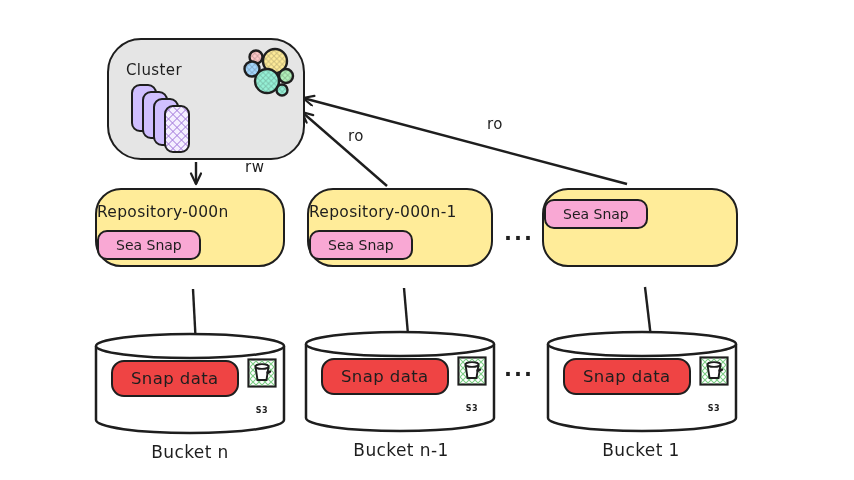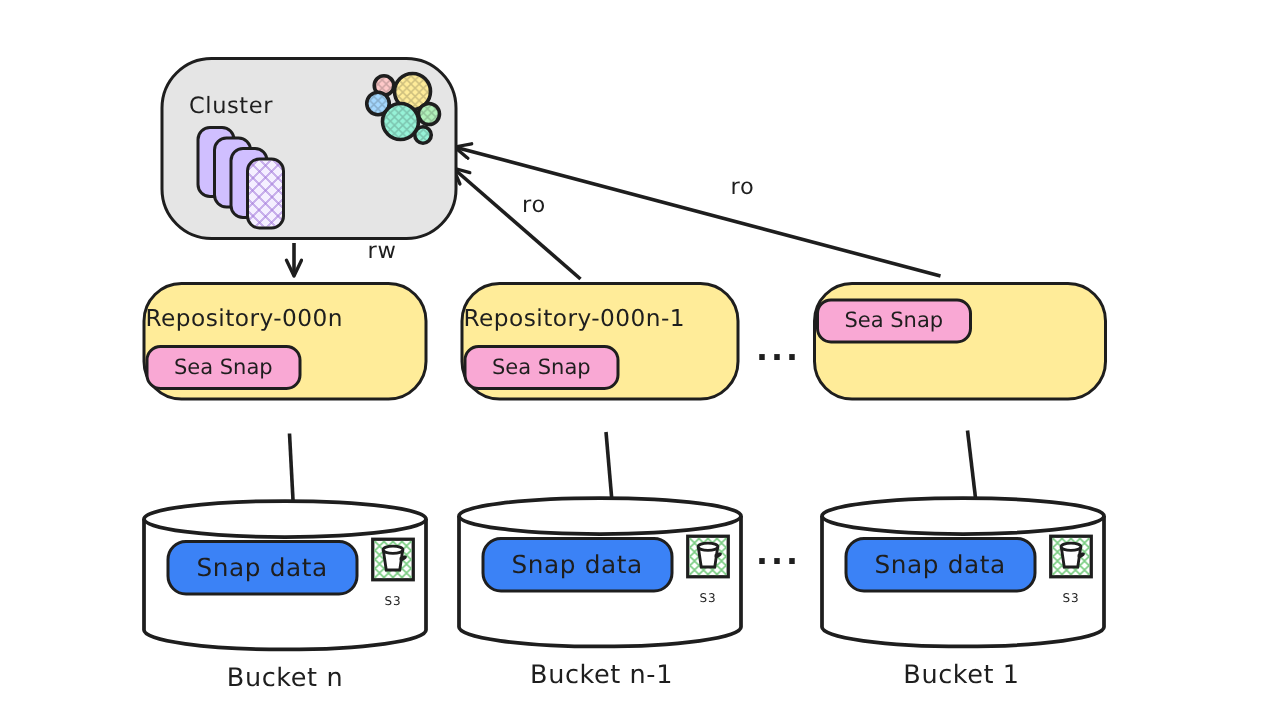--- a/index.html
+++ b/index.html
@@ -54,28 +54,28 @@
     background: #f9a8d4;
     border: 2.4px solid #1e1e1e;
     border-radius: 10px;
     font-size: 14px;
   }
   
   .bucket { width: 194px; height: 104px; }
   .badge-blue {
     left: 18px; top: 28px;
     padding: 7px 18px;
-    background: #3b82f6;
+    background: #ef4444;
     border: 2.6px solid #1e1e1e;
     border-radius: 13px;
     font-size: 16.5px;
     letter-spacing: .4px;
   }
   .s3-wrap { top: 26px; text-align: center; width: 32px; }
-  .s3-label { font-size: 8px; margin-top: 4px; letter-spacing: .5px; }
+  .s3-label { font-size: 8px; margin-top: 14px; letter-spacing: .5px; font-weight: bold; }
   .bucket-caption {
     font-size: 17px; letter-spacing: .4px;
     transform: translateX(-50%);
     white-space: nowrap;
   }
   .edge-label { font-size: 15px; letter-spacing: .5px; }
   .gap-dots { font-size: 21px; font-weight: bold; letter-spacing: 2px; line-height: 10px; }
   svg.overlay { left: 0; top: 0; pointer-events: none; }
 </style>
 </head>

